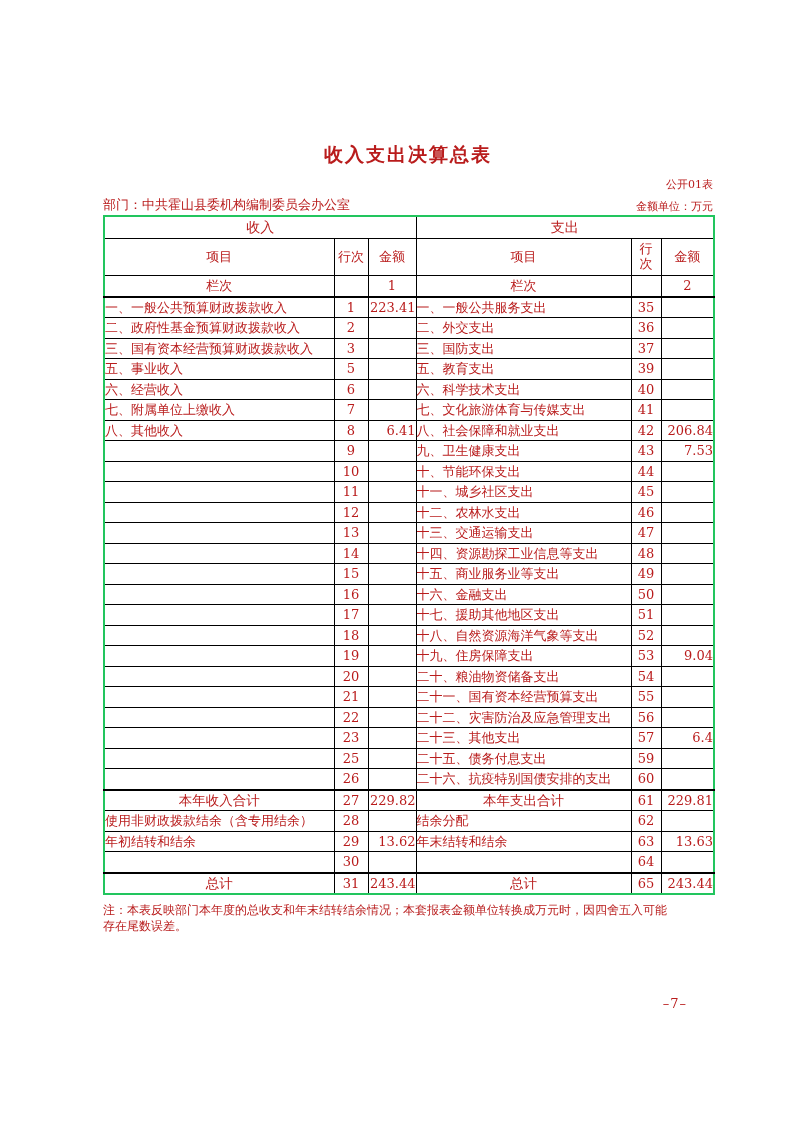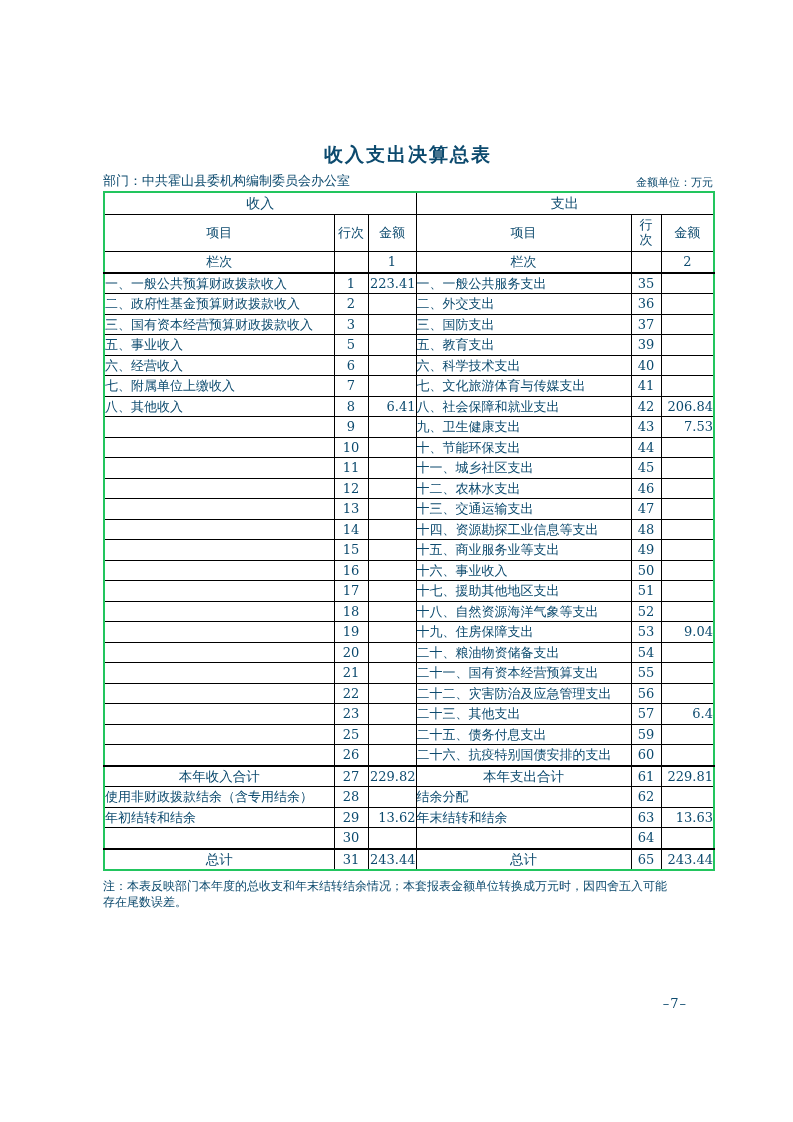--- a/index.html
+++ b/index.html
@@ -1,19 +1,19 @@
 <!DOCTYPE html>
 <html><head>
 <meta charset="utf-8">
 <style>
   html, body { margin: 0; padding: 0; background: #e8e8e8; }
   .page {
     width: 793px; height: 1122px; background: #ffffff; position: relative;
     margin: 0 auto; box-sizing: border-box; padding-top: 142px;
-    font-family: "DejaVu Serif", "Liberation Serif", serif; color: #0c4a6e;
+    font-family: "DejaVu Serif", "Liberation Serif", serif; color: #b91c1c;
   }
   .content { width: 610px; margin-left: 103px; }
   .title { text-align: center; font-size: 19px; font-weight: bold; letter-spacing: 2px; }
   .form-no { text-align: right; font-size: 11px; margin-top: 9px; }
   .dept-row { display: flex; justify-content: space-between; align-items: flex-end; margin-top: 4px; margin-bottom: 1px; gap: 13px; }
   .dept { font-size: 13px; }
   .unit { font-size: 11px; }
 
   table.fin { border-collapse: collapse; table-layout: fixed; width: 610px; border: 2px solid #22c55e; }
   table.fin td {
@@ -33,20 +33,21 @@
 
   .note { font-size: 12px; line-height: 16px; margin-top: 7px; }
   .pageno { position: absolute; top: 996px; right: 106px; font-size: 13px; letter-spacing: 1px; }
 </style>
 </head>
 <body>
 
 <div class="page">
   <div class="content">
     <div class="title">收入支出决算总表</div>
+    <div class="form-no">公开01表</div>
     <div class="dept-row">
       <span class="dept">部门：中共霍山县委机构编制委员会办公室</span>
       <span class="unit">金额单位：万元</span>
     </div>
 
     <table class="fin">
       <colgroup>
         <col style="width:230px">
           <col style="width:34px">
           <col style="width:48px">
@@ -186,21 +187,21 @@
             <td class="num">15</td>
             <td class="amt"></td>
             <td class="item">十五、商业服务业等支出</td>
             <td class="num">49</td>
             <td class="amt"></td>
           </tr>
           <tr>
             <td class="item"></td>
             <td class="num">16</td>
             <td class="amt"></td>
-            <td class="item">十六、事业收入</td>
+            <td class="item">十六、金融支出</td>
             <td class="num">50</td>
             <td class="amt"></td>
           </tr>
           <tr>
             <td class="item"></td>
             <td class="num">17</td>
             <td class="amt"></td>
             <td class="item">十七、援助其他地区支出</td>
             <td class="num">51</td>
             <td class="amt"></td>

